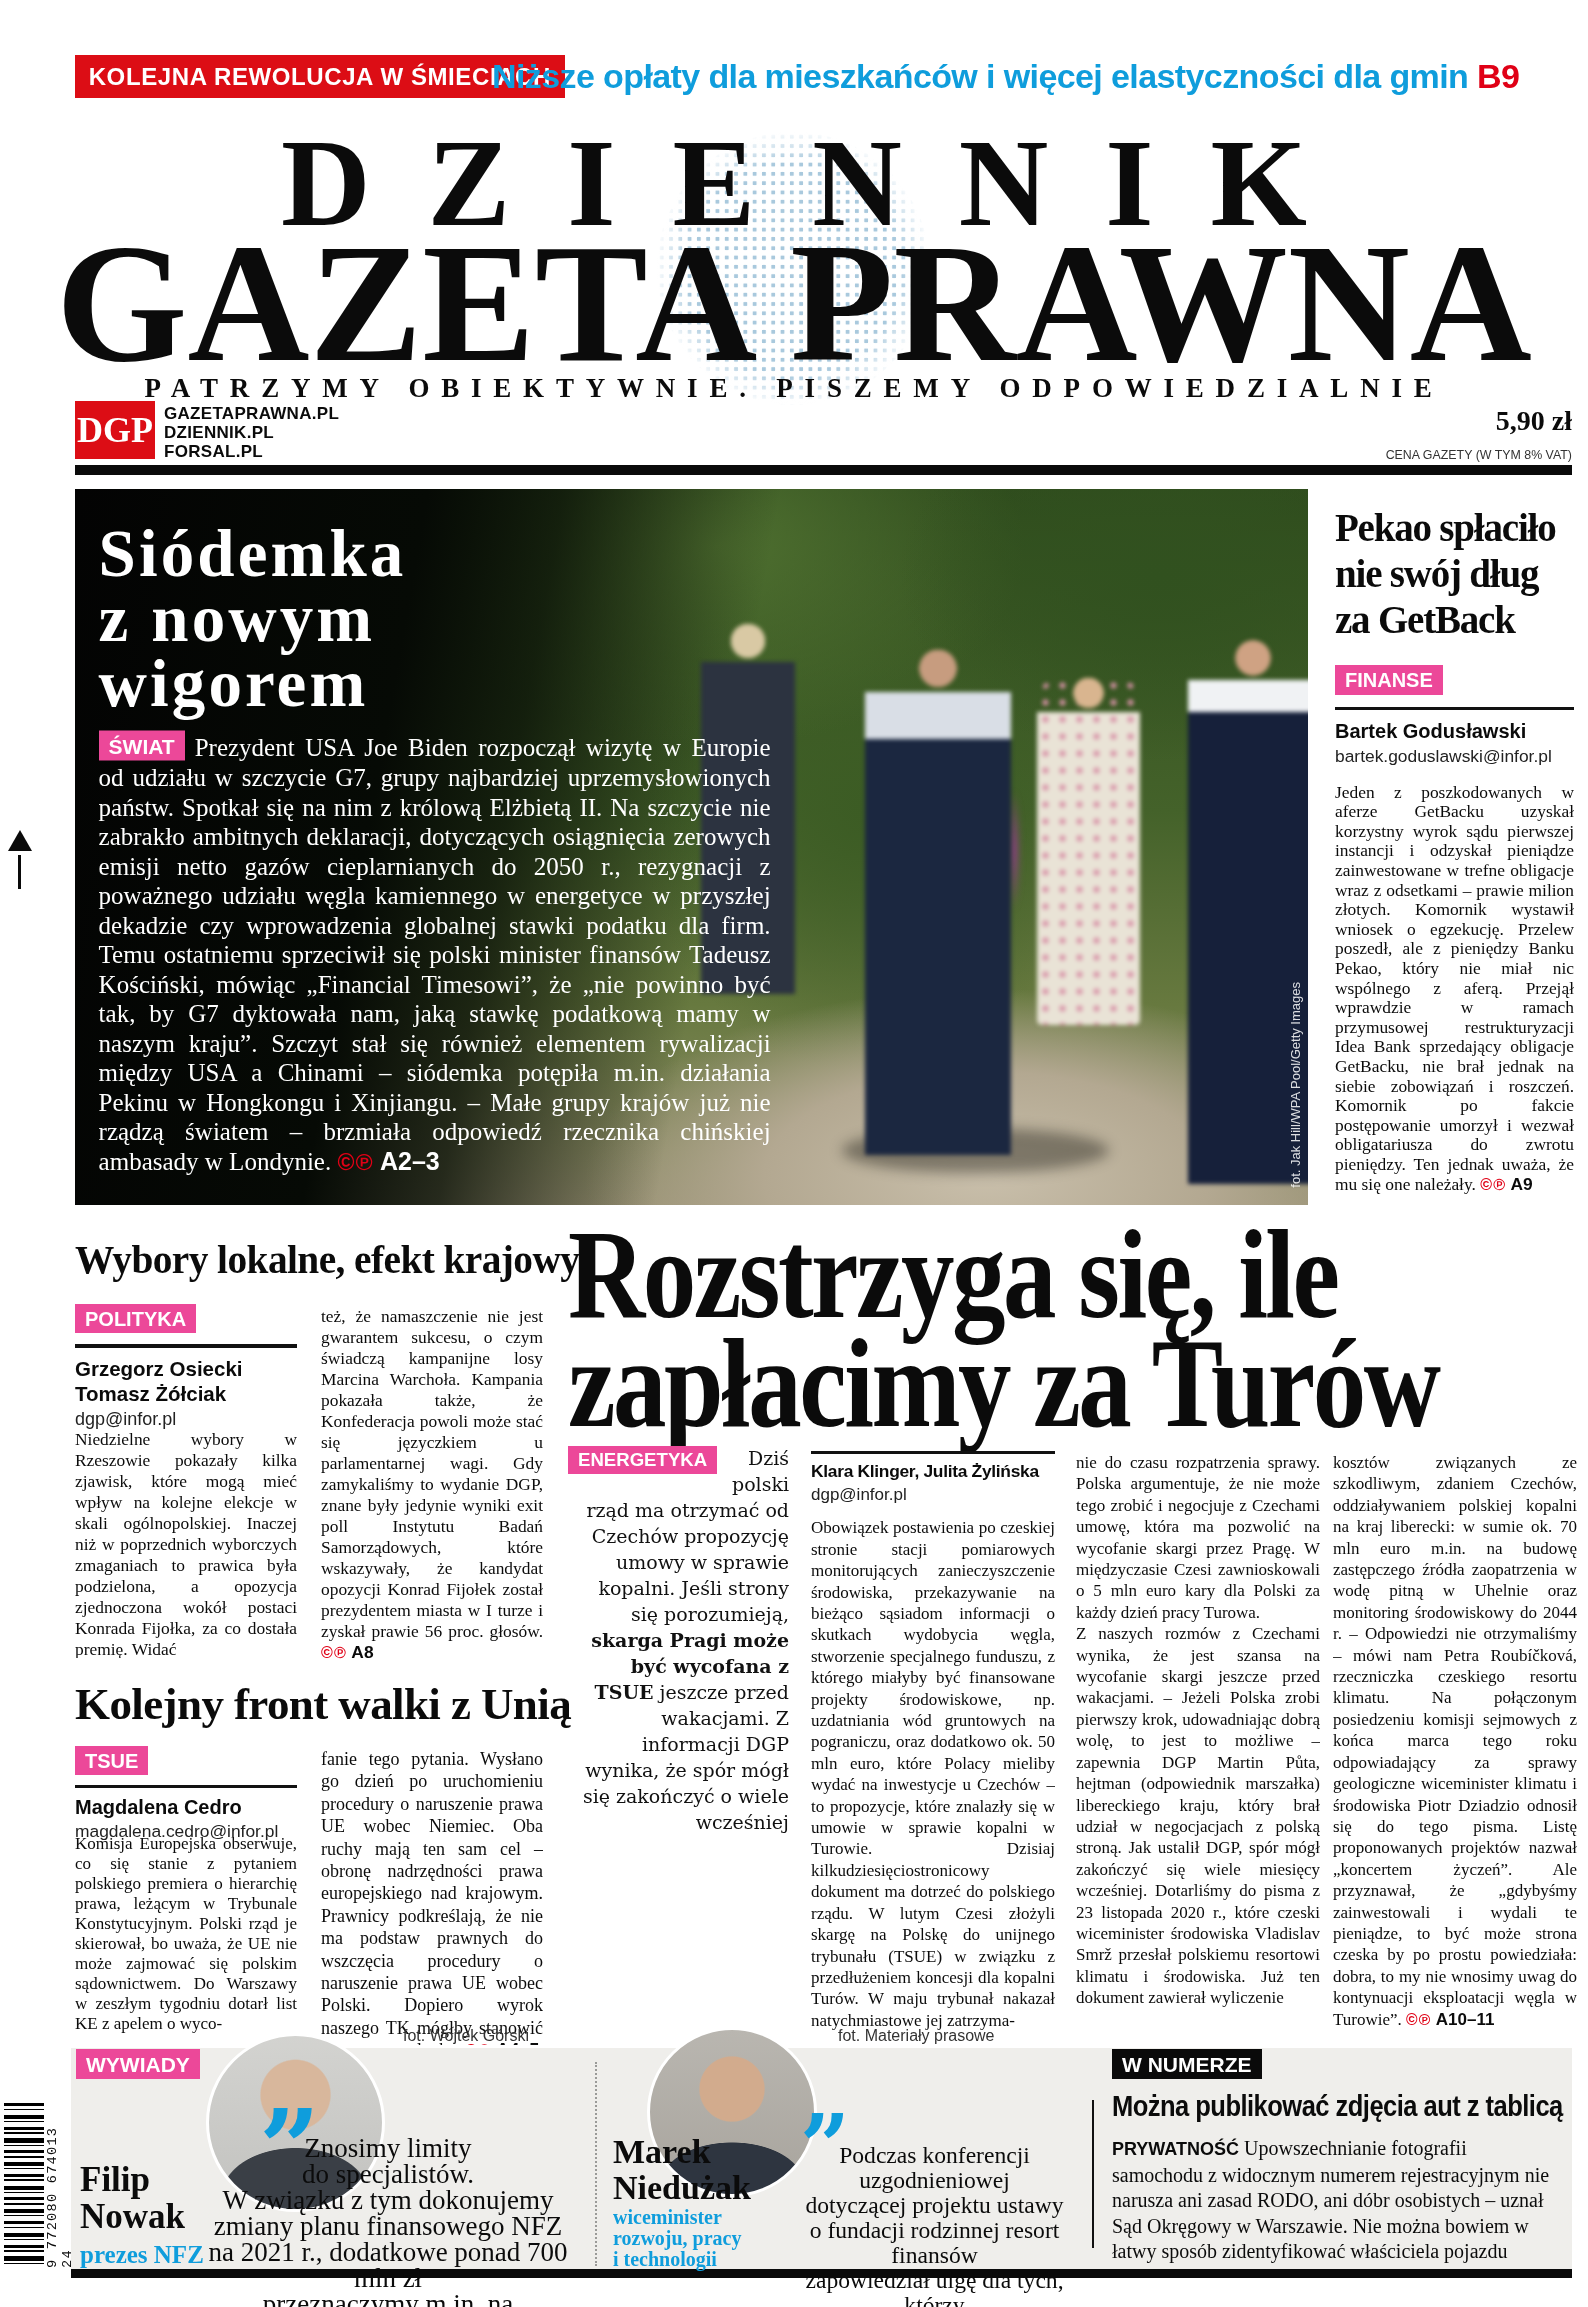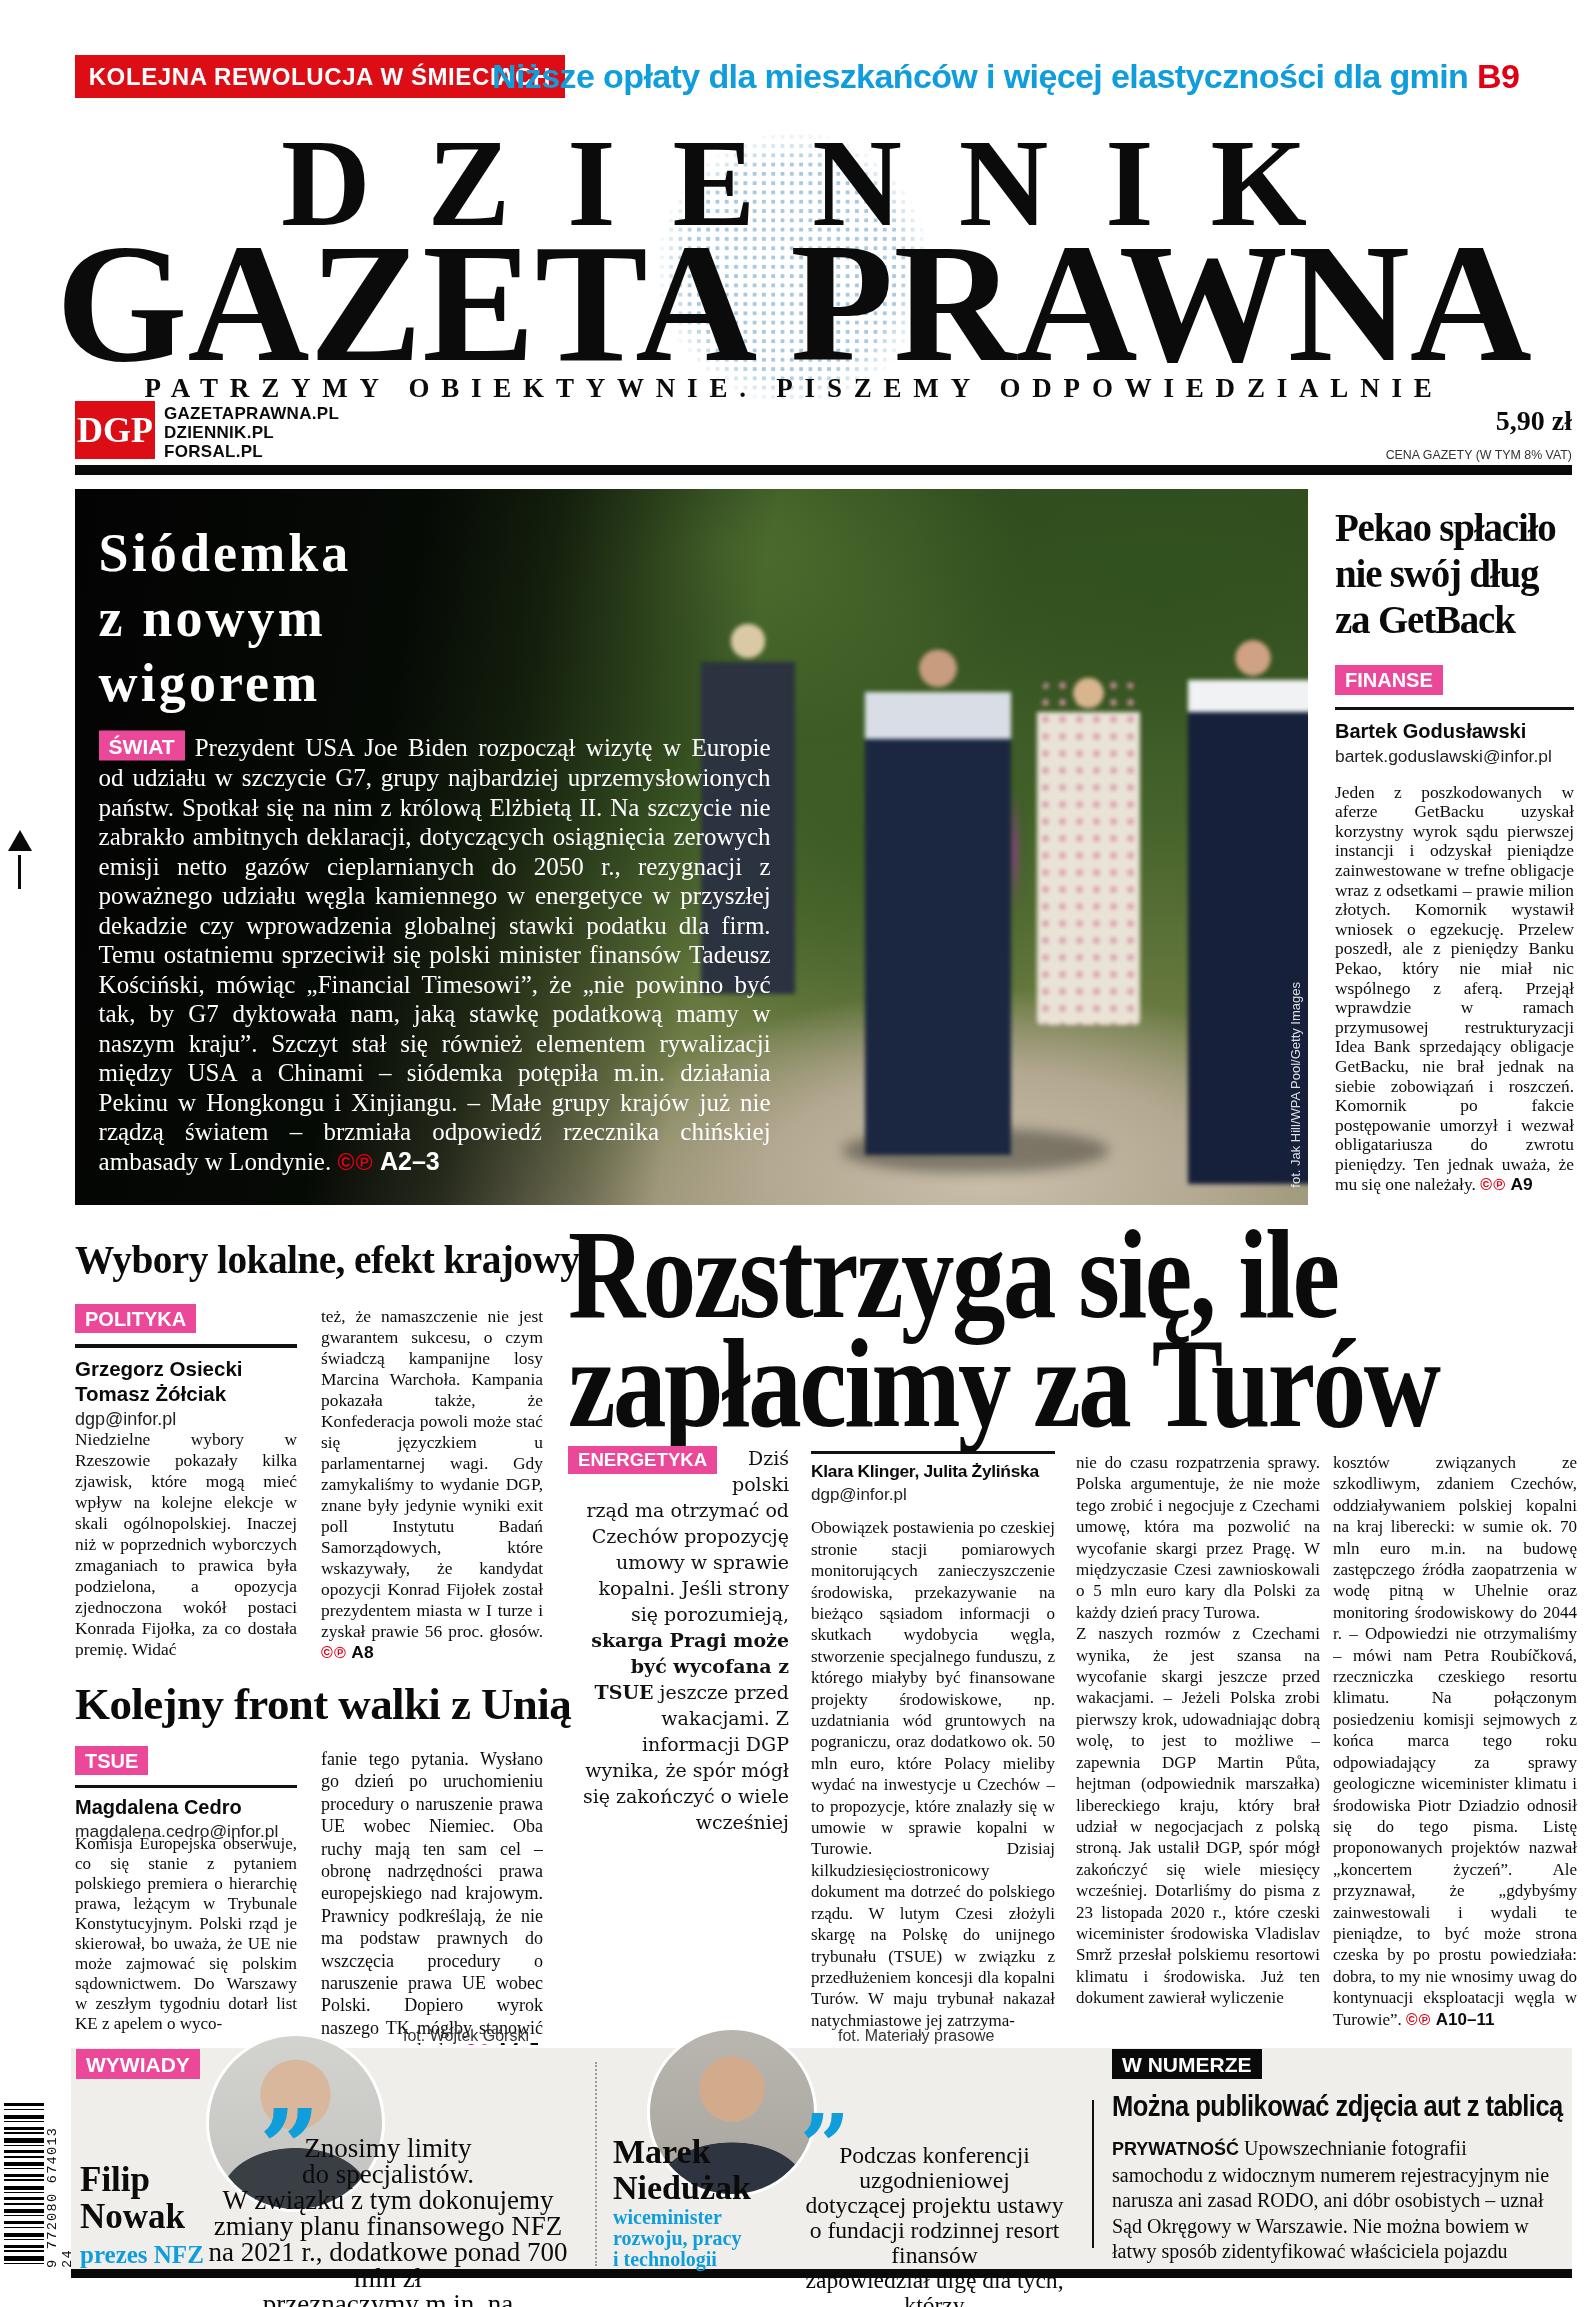--- a/index.html
+++ b/index.html
@@ -62,21 +62,21 @@
      linear-gradient(rgba(0,0,0,0) 0 35px,#e9e3d6 35px);
      background-size:100% 100%,17px 17px,100% 100%;}
   #fig-macron{left:1113px;top:148px;width:130px;height:547px;border-radius:29px 29px 0 0;background:
      radial-gradient(circle at 50% 21px,#cfa283 17.4px,rgba(0,0,0,0) 18px),
      linear-gradient(rgba(0,0,0,0) 0 43px,#f0f2f4 43px 75px,#16203a 75px);}
   #fig-flowers{left:882px;top:186px;width:81px;height:292px;filter:blur(3.1px);background:
      radial-gradient(ellipse 10px 75px at 30% 30%,#8c2f86,rgba(0,0,0,0) 70%),
      radial-gradient(ellipse 10px 87px at 70% 60%,#93398d,rgba(0,0,0,0) 70%);}
   #fig-shadow{left:767px;top:639px;width:267px;height:45px;border-radius:50%;
      background:rgba(10,10,5,.38);filter:blur(6.2px);}
-  #photo-headline{left:23.6px;top:32px;color:#fff;font-weight:bold;font-size:54px;line-height:65px;letter-spacing:3.1px;}
+  #photo-headline{left:23.6px;top:32px;color:#fff;font-weight:bold;font-size:67px;line-height:65px;letter-spacing:3.1px;}
   #photo-body{left:23.6px;top:244px;width:672px;color:#fff;font-size:25px;line-height:29.5px;text-align:justify;}
   #photo-body .tag{font-size:21px;margin-right:10px;transform:translateY(-2.5px);}
   #photo-credit{right:5px;bottom:17.4px;color:rgba(255,255,255,.85);font-family:"Liberation Sans",sans-serif;
      font-size:13px;writing-mode:vertical-rl;transform:rotate(180deg);}
   
   #gb{left:1335px;top:505px;width:239px;}
   #gb h2{margin:0;font-size:39px;line-height:46px;letter-spacing:-1.2px;}
   #gb .rule{margin-top:12.4px;}
   #gb .tag{margin-top:22.4px;}
   #gb .author{font-size:20px;margin-top:10px;}

